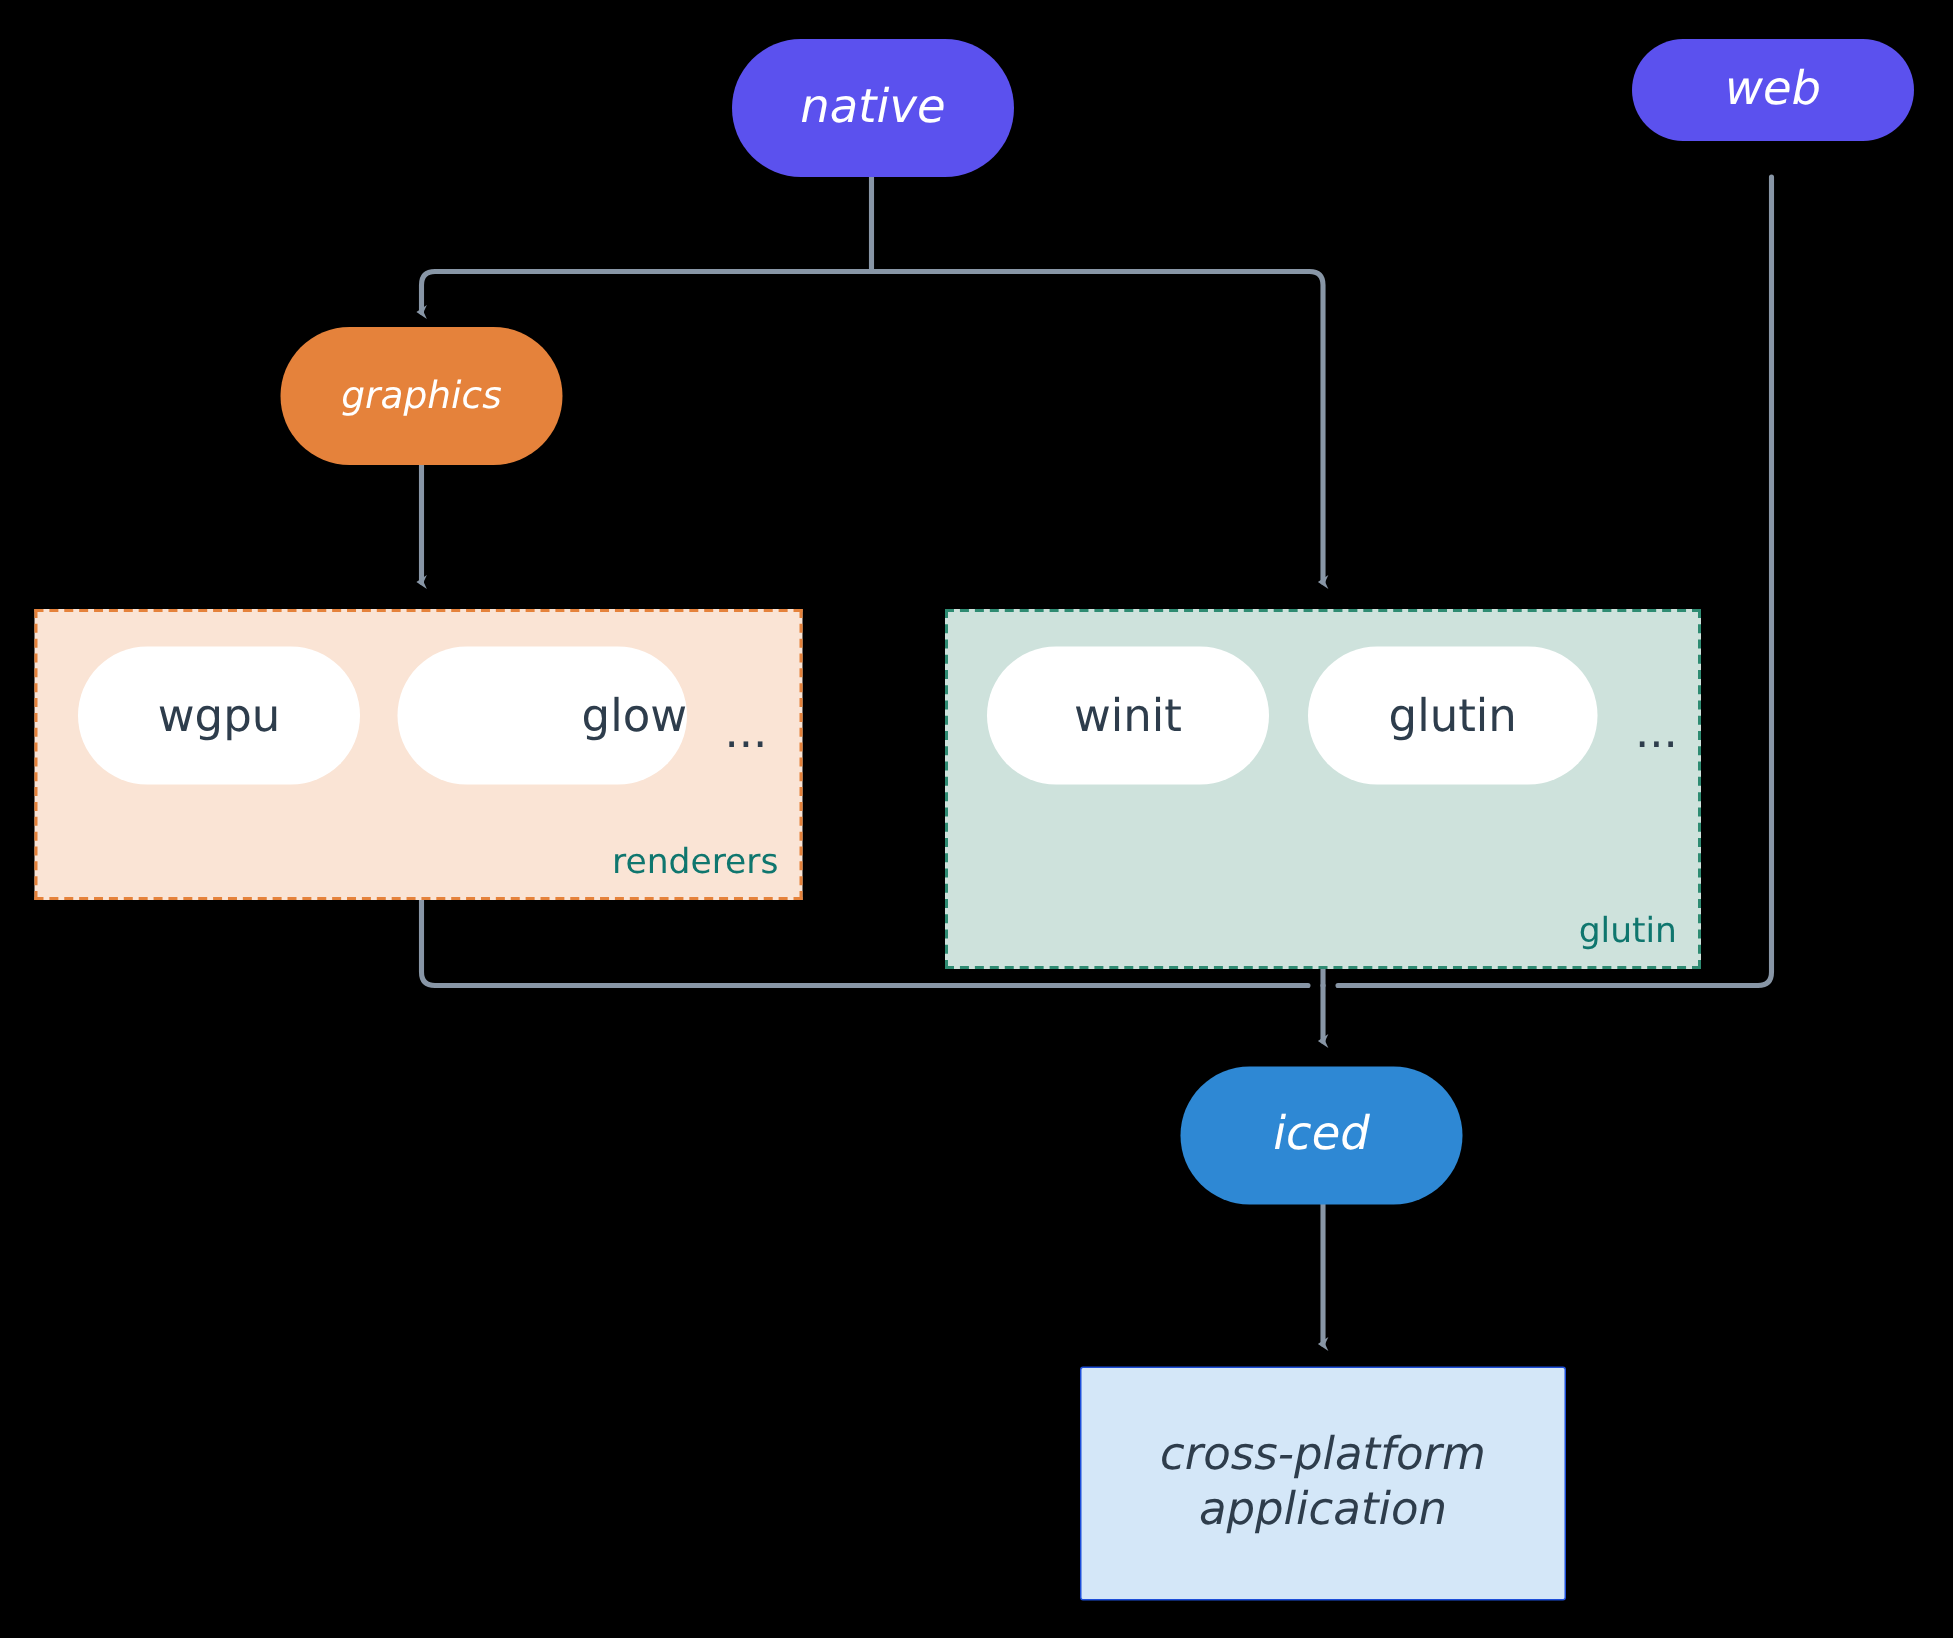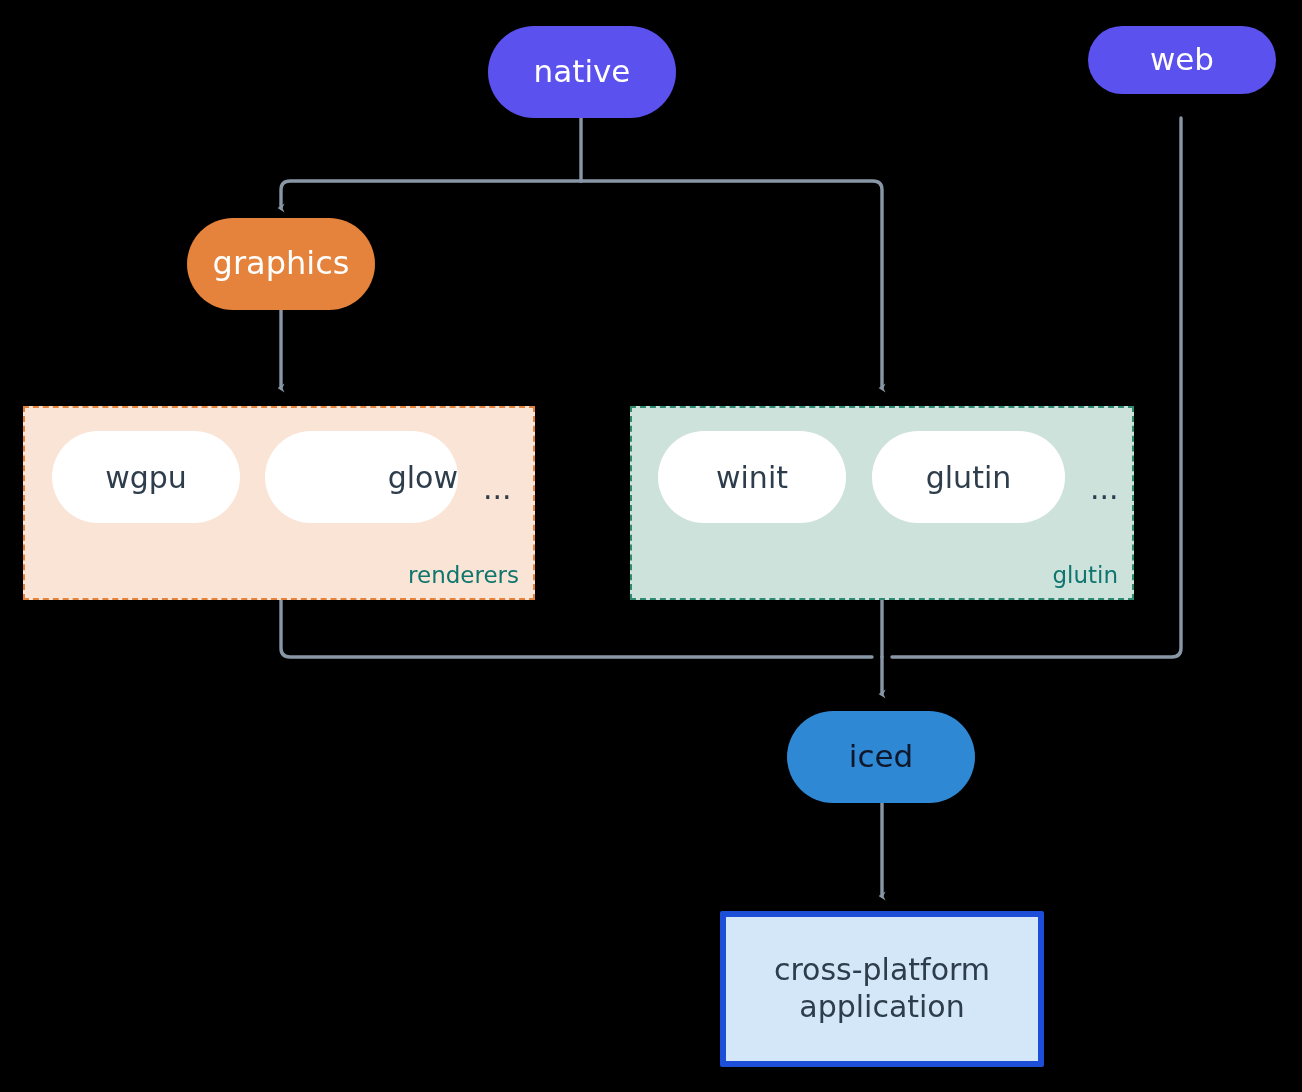--- a/index.html
+++ b/index.html
@@ -30,44 +30,45 @@
 
   
   .node {
     position: absolute;
     display: flex;
     align-items: center;
     justify-content: center;
     box-sizing: border-box;
     text-align: center;
     line-height: 1.22;
+    font-style: italic;
   }
   .pill {
     border-radius: 999px;
   }
 
   .node-native, .node-web {
     background: #5B51EE;
     color: #ffffff;
     font-size: 31px;
   }
   .node-graphics {
     background: #E5823B;
     color: #ffffff;
-    font-size: 32px;
+    font-size: 25px;
   }
   .node-iced {
     background: #2E88D4;
-    color: #0f172a;
+    color: #ffffff;
     font-size: 31px;
   }
   .node-app {
     background: #D4E7F8;
     color: #2E3D4C;
-    border: 6px solid #1d4ed8;
+    border: 1px solid #1d4ed8;
     font-size: 30px;
     flex-direction: column;
     border-radius: 2px;
   }
 
   
   .cluster {
     position: absolute;
     box-sizing: border-box;
   }
@@ -157,21 +158,21 @@
     <div class="leaf" style="left:27px; top:23px; width:188px; height:92px;">
       <span>wgpu</span>
     </div>
     <div class="leaf" style="left:240px; top:23px; width:193px; height:92px;justify-content:flex-end;">
       <span>glow</span>
     </div>
     <div class="ellipsis" style="left:458px; top:66px;">...</div>
     <div class="cluster-label">renderers</div>
   </div>
 
-  <div class="cluster cluster-shells" style="left:630px; top:406px; width:504px; height:194px;">
+  <div class="cluster cluster-shells" style="left:630px; top:406px; width:504px; height:240px;">
     <div class="leaf" style="left:26px; top:23px; width:188px; height:92px;">
       <span>winit</span>
     </div>
     <div class="leaf" style="left:240px; top:23px; width:193px; height:92px;">
       <span>glutin</span>
     </div>
     <div class="ellipsis" style="left:458px; top:66px;">...</div>
     <div class="cluster-label">glutin</div>
   </div>
 

